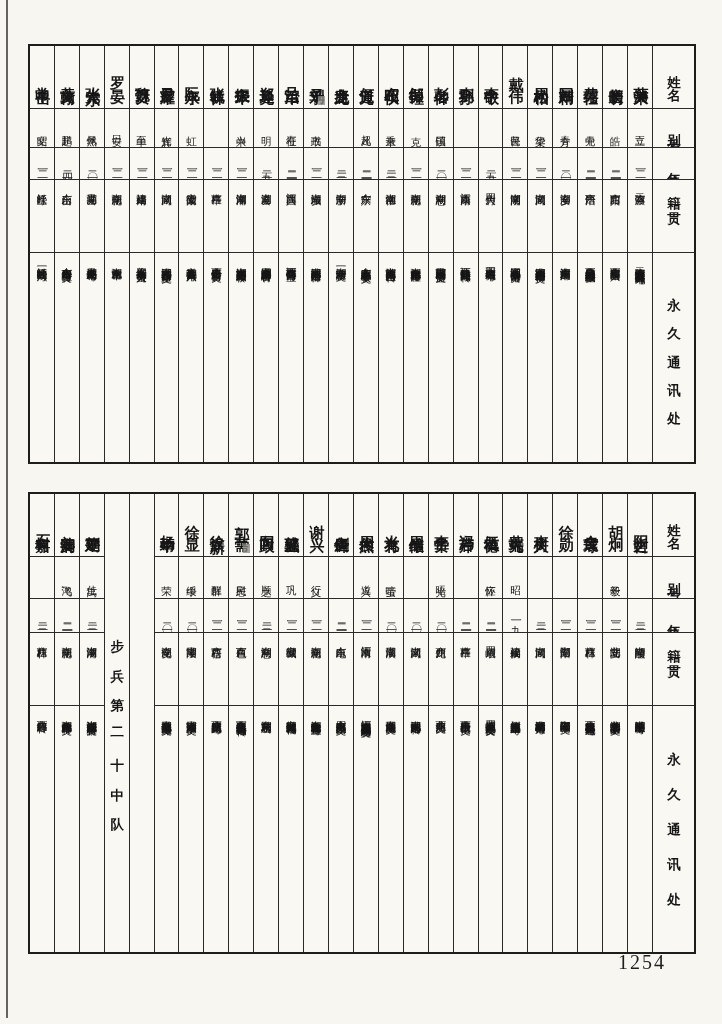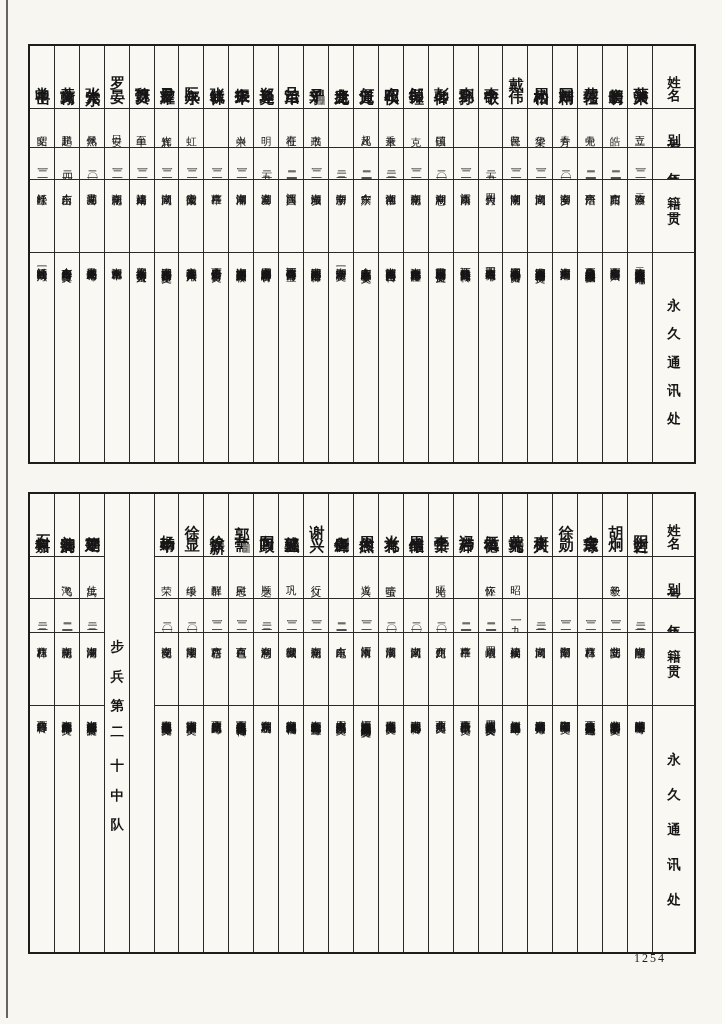--- a/index.html
+++ b/index.html
@@ -31,21 +31,21 @@
   .col.hdr .r-name .vtext{letter-spacing:1.0em;}
   .col.hdr .r-hao .vtext{letter-spacing:.45em;}
   .col.hdr .r-age .vtext{letter-spacing:.2em;}
   .col.hdr .r-native .vtext{letter-spacing:1.2em;}
   .col.hdr .r-addr{align-items:center;padding-top:0;}
   .t0 .col.hdr .r-addr .vtext{letter-spacing:2.1em;}
   .t1 .col.hdr .r-addr .vtext{letter-spacing:2.6em;}
   .col.unit,.col.empty{justify-content:flex-start;align-items:center;}
   .col.unit .vtext{padding-top:134px;font-size:13.5px;font-weight:700;letter-spacing:2.2em;}
   .notemark{position:absolute;bottom:3px;left:50%;margin-left:2px;width:7px;height:9px;background:#8a8a86;opacity:.75;}
-  .page-number{position:absolute;top:951px;right:56px;font-size:12px;letter-spacing:2px;color:#1d1d1b;}
+  .page-number{position:absolute;top:951px;right:56px;font-size:20px;letter-spacing:2px;color:#1d1d1b;}
 </style>
 </head>
 <body>
 
 <div class="page">
   <div class="scan-edge"></div>
   <div id="tables-mount">
       <div class="vtable t0">
         <div class="col hdr">
           <div class="cell r-name">

